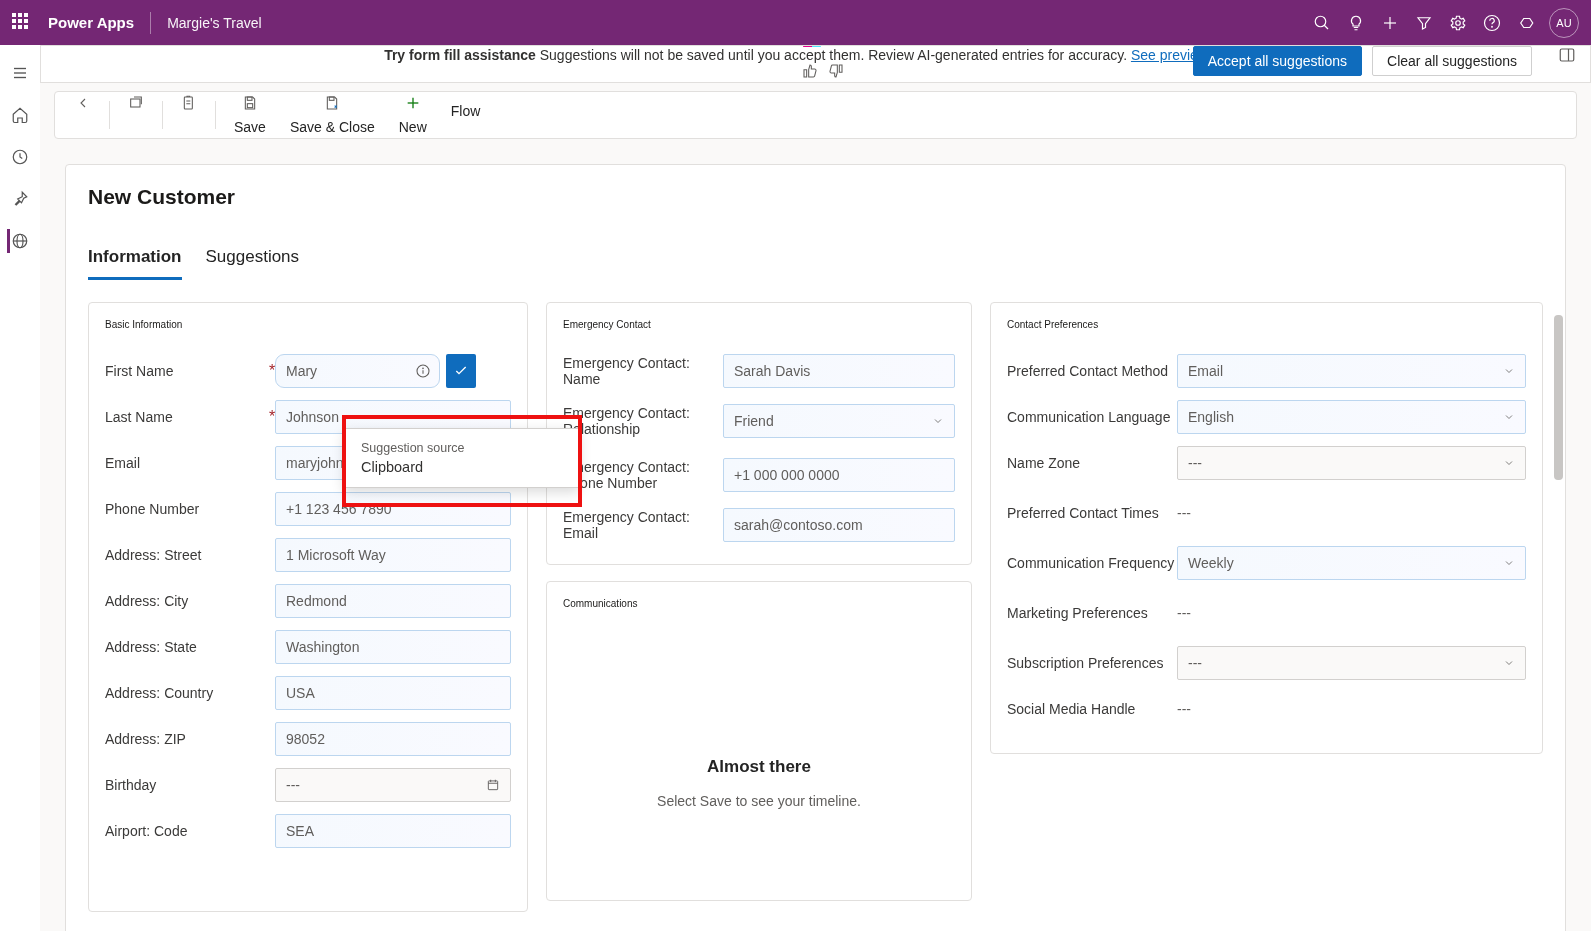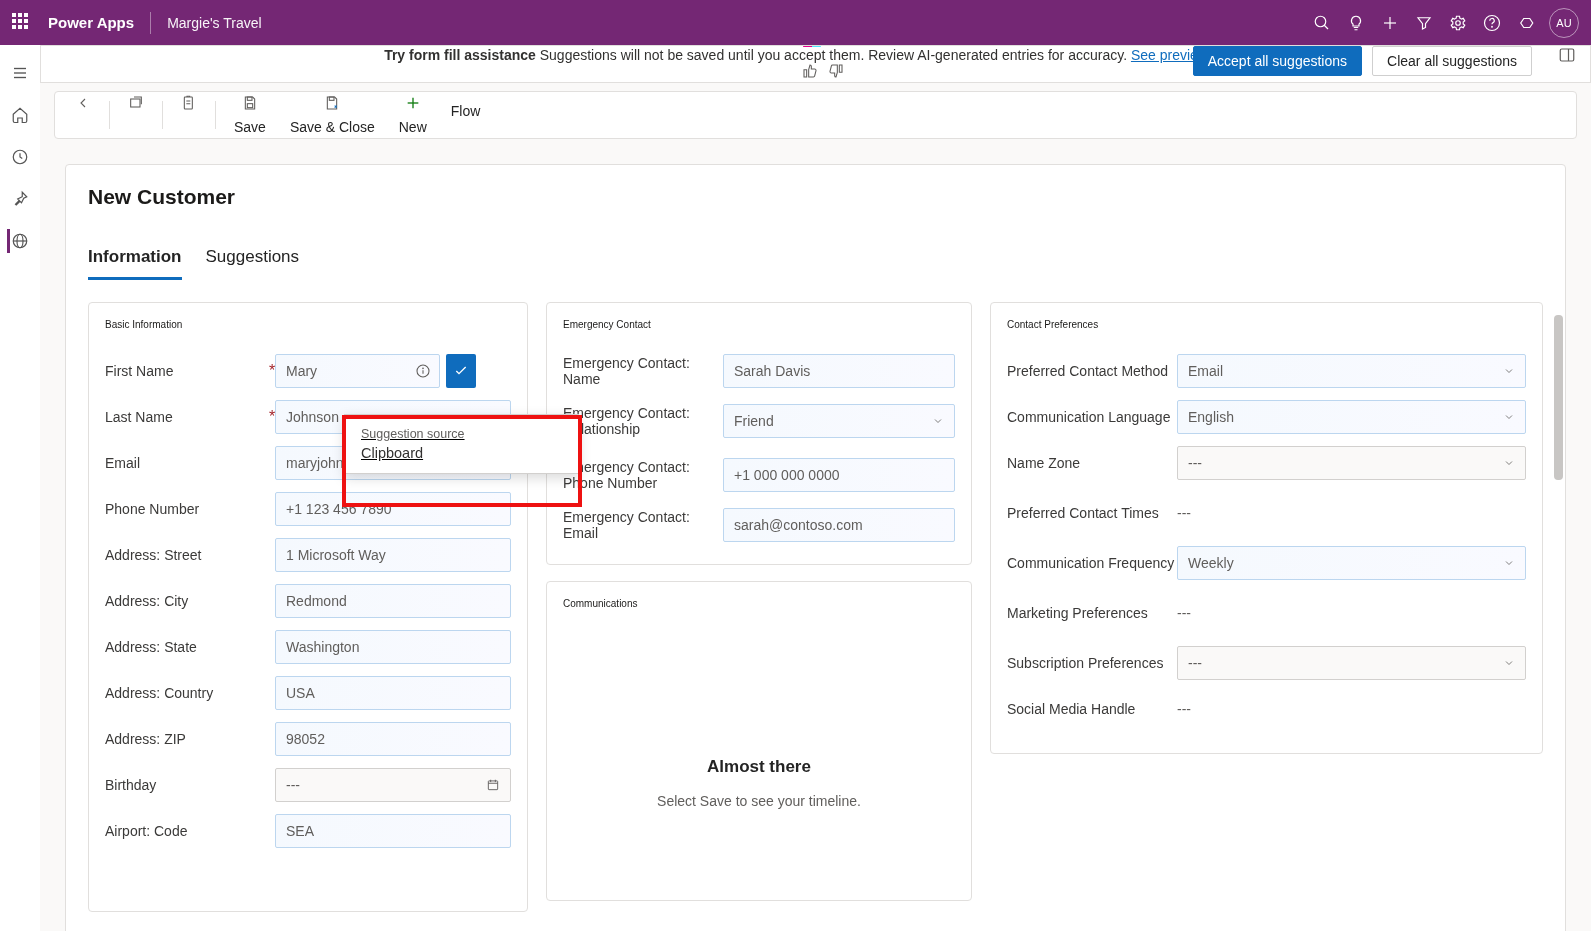--- a/index.html
+++ b/index.html
@@ -56,33 +56,33 @@
 .card { border:1px solid #e1dfdd; border-radius:4px; padding: 16px 16px; }
 .card h3 { font-size: 10px; font-weight:400; color:#1b1a19; margin-bottom: 18px; }
 .col1 { width: 440px; }
 .col2 { width: 426px; }
 .col3 { flex:1; }
 
 .frow { display:flex; align-items:center; min-height: 46px; position:relative; }
 .frow .lbl { width: 170px; font-size: 14px; color:#3b3a39; }
 .req { color:#a4262c; position:absolute; left:164px; top:14px; }
 .sugfield { flex:1; height:34px; border:1px solid #bcd6ef; background: linear-gradient(to right,#f5f9fe,#f9faff); border-radius:2px; padding: 0 10px; font-size:14px; color:#605e5c; display:flex; align-items:center; position:relative; cursor:text; }
-.sugfield.withicon { padding-right: 28px; }
+.sugfield.withicon { padding-right: 28px; border-radius: 9px; }
 .sugfield .infoicon { position:absolute; right:8px; top:8px; color:#605e5c; }
 .accept-check { width: 30px; height:34px; background:#0f6cbd; border-radius:2px; display:flex;align-items:center;justify-content:center; margin-left:6px; cursor:pointer; }
 .accept-check svg{stroke:#fff;fill:none;}
 .sugselect { flex:1; height:34px; border:1px solid #bcd6ef; background: linear-gradient(to right,#f5f9fe,#f9faff); border-radius:2px; padding: 0 10px; font-size:14px; color:#605e5c; display:flex; align-items:center; justify-content:space-between; cursor:pointer; }
 .sugselect svg{stroke:#605e5c;fill:none;}
 .plainselect { flex:1; height:34px; border:1px solid #d2d0ce; background:#faf9f8; border-radius:2px; padding:0 10px; font-size:14px; color:#605e5c; display:flex;align-items:center;justify-content:space-between; cursor:pointer;}
 .readonly { flex:1; font-size:14px; color:#605e5c; }
 .plaindate { flex:1; height:34px; border:1px solid #d2d0ce; background:#faf9f8; border-radius:2px; padding:0 10px; font-size:14px; color:#605e5c; display:flex;align-items:center;justify-content:space-between; cursor:pointer; }
 .plaindate svg{stroke:#605e5c;fill:none;}
 
 
-.flyout { position:absolute; top:369px; left:304px; width:235px; background:#fff; border:1px solid #d2d0ce; box-shadow: 0 4px 12px rgba(0,0,0,.15); padding: 12px 16px; z-index:50;text-decoration:underline; }
+.flyout { position:absolute; top:383px; left:304px; width:235px; background:#fff; border:1px solid #d2d0ce; box-shadow: 0 4px 12px rgba(0,0,0,.15); padding: 12px 16px; z-index:50; }
 .flyout .ftitle { font-size:12.5px; color:#605e5c; margin-bottom:4px; }
 .flyout .fvalue { font-size:14.5px; color:#323130; }
 .redbox { position:absolute; top:370px; left:302px; width:240px; height:92px; border:4px solid #e11; z-index:60; pointer-events:none; }
 
 
 .scrollind { position:absolute; right:2px; top:150px; width:9px; height:590px; background:#fff; }
 .scrollind .thumb { width:9px; height:165px; background:#c8c6c4; border-radius:4px; }
 
 
 .comm-empty { text-align:center; padding-top: 130px; }

